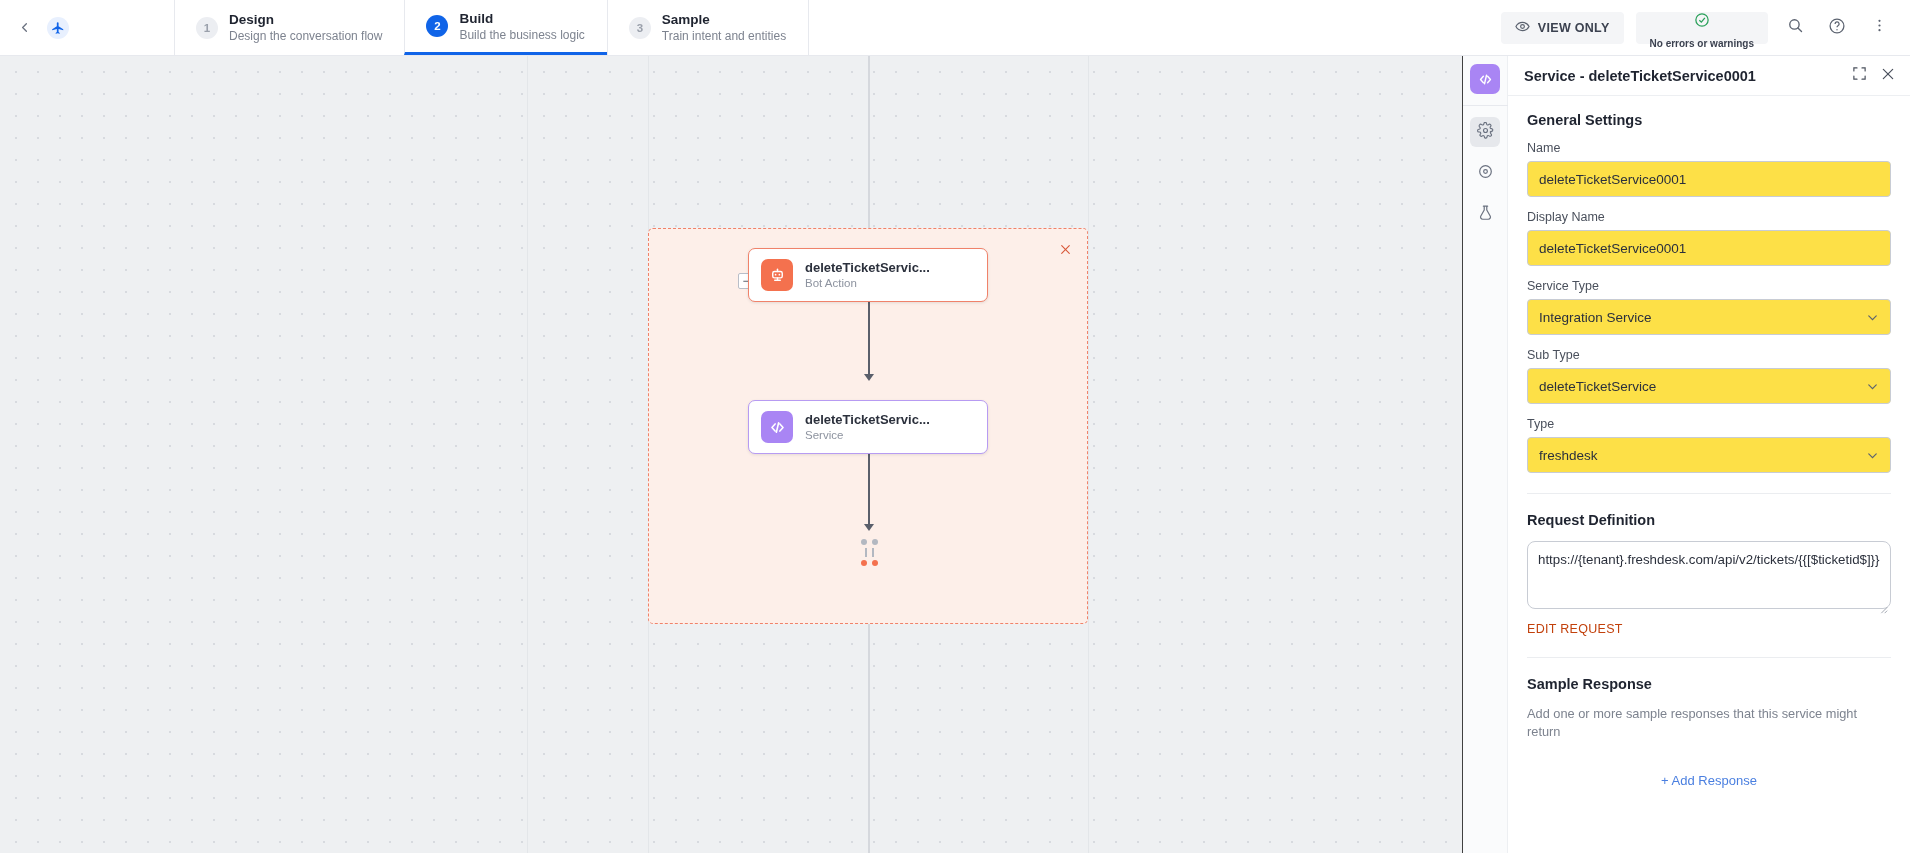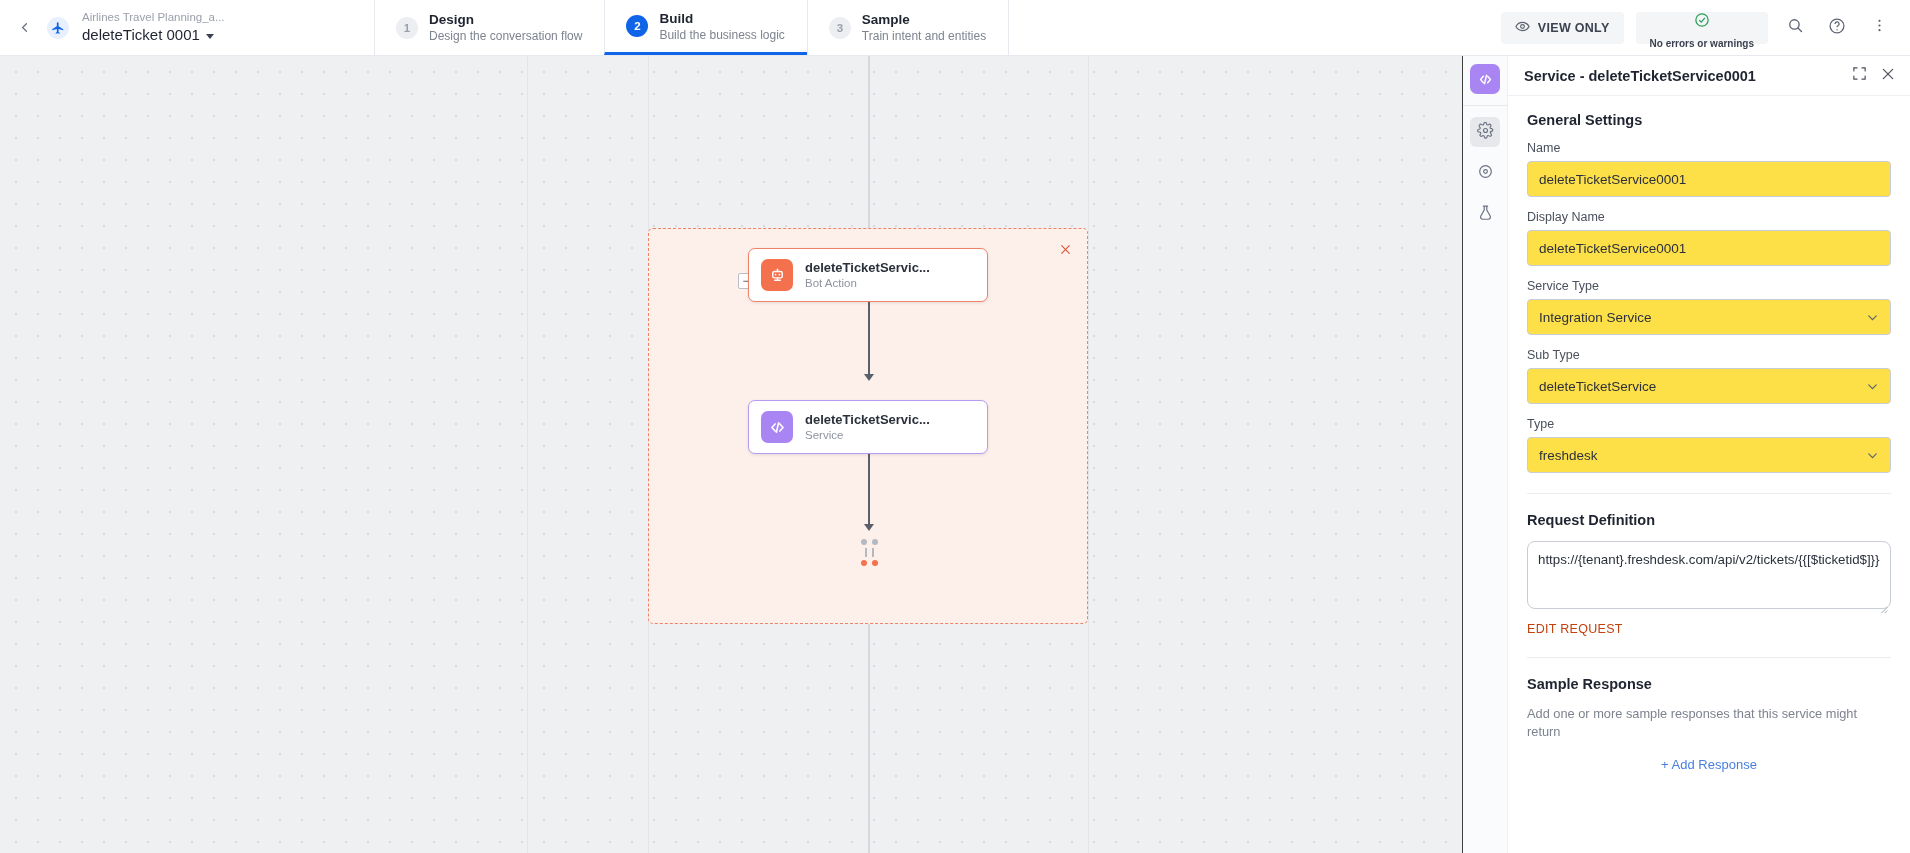--- a/index.html
+++ b/index.html
@@ -281,21 +281,21 @@
   .link-btn {
     font-size: 12.5px; color: #c2410c; letter-spacing: .3px;
     margin-top: 9px; display: inline-block; cursor: pointer;
   }
   .sub-note {
     font-size: 12.8px; color: #7d838f; line-height: 18px;
     margin-top: 7px;
   }
   .add-resp {
     font-size: 13px; color: #4a7fe0; text-align: center;
-    margin-top: 16px; cursor: pointer;
+    margin-top: 32px; cursor: pointer;
   }
 </style>
 </head>
 <body>
 
 <div class="topbar">
 
   <div class="tb-back">
     <span>
       <svg width="15" height="15" viewBox="0 0 24 24" fill="none" stroke="currentColor" stroke-width="2.1" stroke-linecap="round" stroke-linejoin="round">
@@ -305,27 +305,20 @@
   </div>
 
   <div class="tb-logo">
     <div class="logo-circle">
       <svg width="14" height="14" viewBox="0 0 24 24" fill="#1064e8">
           <path d="M21 16v-2l-8-5V3.5a1.5 1.5 0 0 0-3 0V9l-8 5v2l8-2.5V19l-2 1.5V22l3.5-1 3.5 1v-1.5L13 19v-5.5z"></path>
         </svg>
     </div>
   </div>
 
-  <div class="tb-titles">
-    <div class="tb-project">Airlines Travel Planning_a...</div>
-    <div class="tb-flow">
-      <span>deleteTicket 0001</span>
-      <span class="caret-down"></span>
-    </div>
-  </div>
 
   <div class="steps">
 
     <div class="step">
       <div class="step-num">1</div>
       <div class="step-txt">
         <div class="step-title">Design</div>
         <div class="step-sub">Design the conversation flow</div>
       </div>
     </div>

